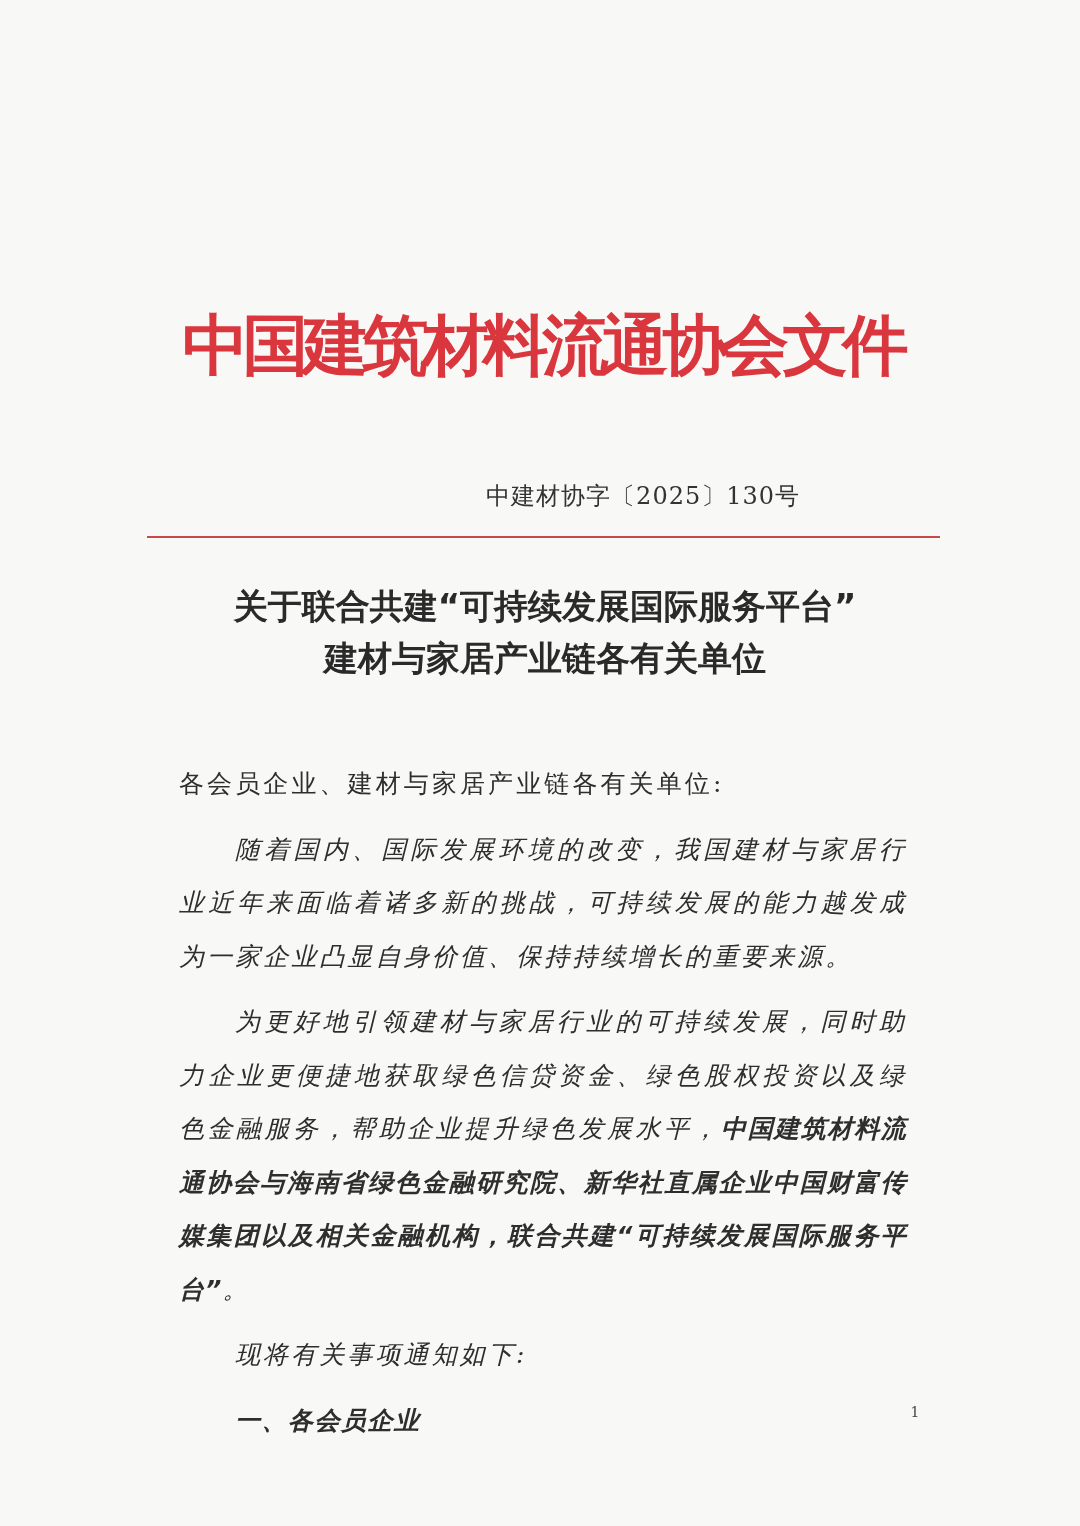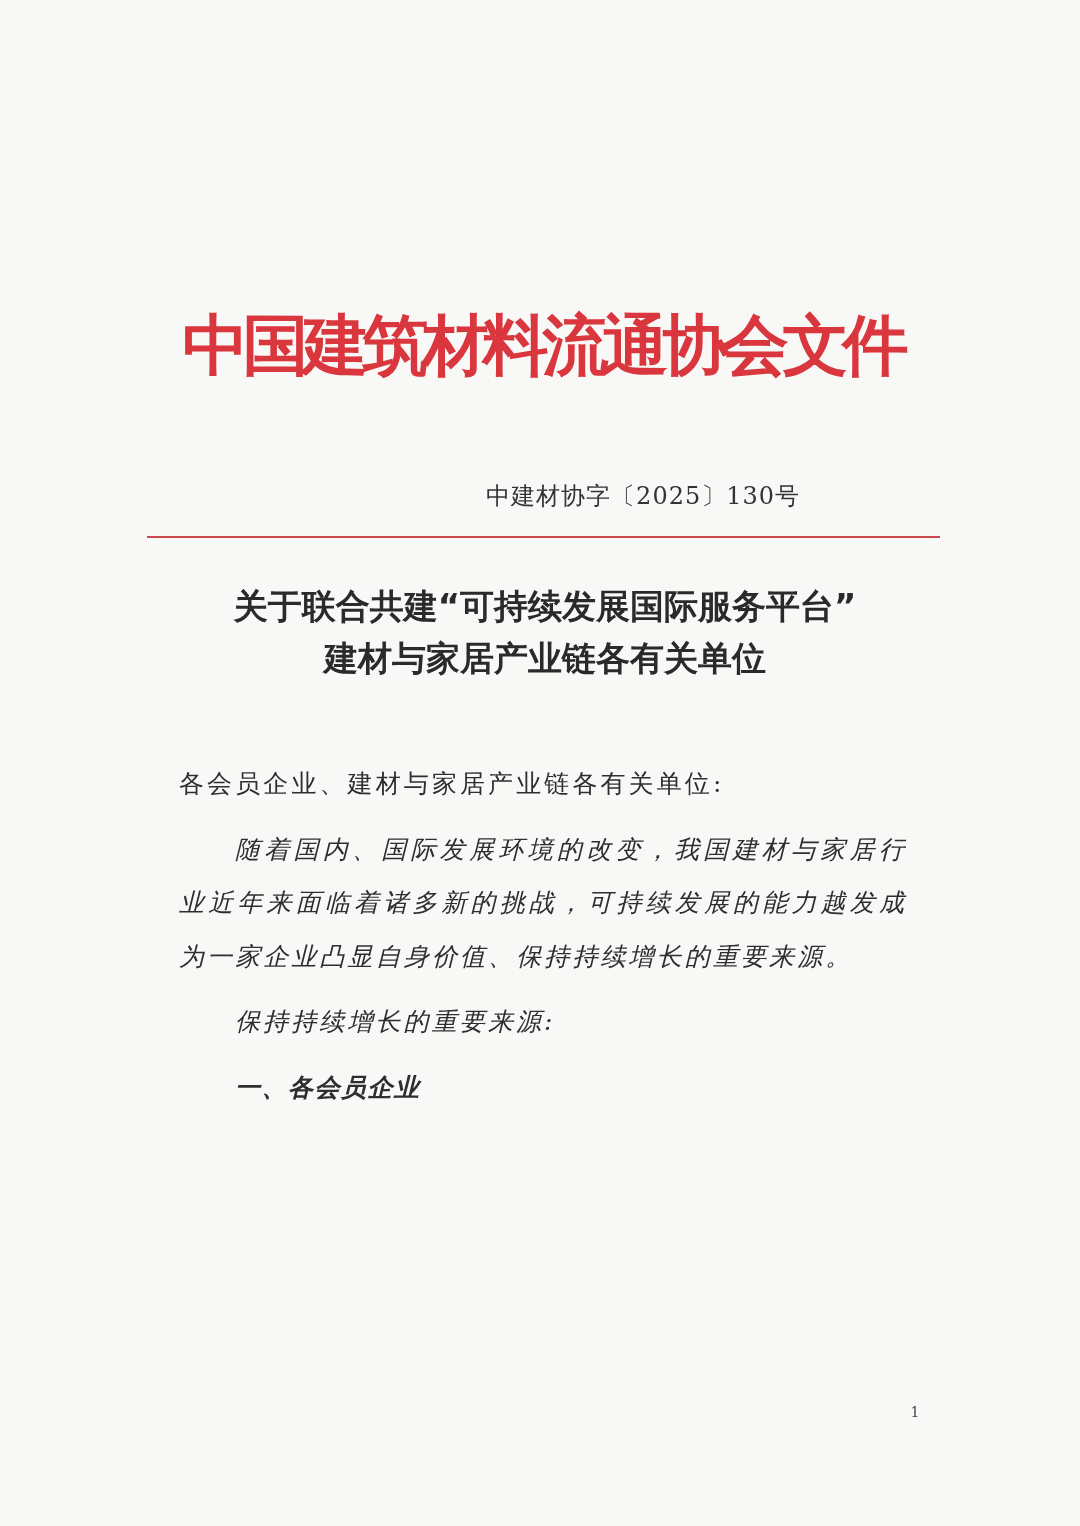--- a/index.html
+++ b/index.html
@@ -117,19 +117,20 @@
   <div class="red-rule"></div>
 
   <div class="title">
     <div>关于联合共建“可持续发展国际服务平台”</div>
     <div>建材与家居产业链各有关单位</div>
   </div>
 
   <div class="body-text">
     <p>各会员企业、建材与家居产业链各有关单位:</p>
     <p class="indent">随着国内、国际发展环境的改变，我国建材与家居行业近年来面临着诸多新的挑战，可持续发展的能力越发成为一家企业凸显自身价值、保持持续增长的重要来源。</p>
-    <p class="indent">保持持续增长的重要来源:</p>
+    <p class="indent"><span>为更好地引领建材与家居行业的可持续发展，同时助力企业更便捷地获取绿色信贷资金、绿色股权投资以及绿色金融服务，帮助企业提升绿色发展水平，</span><span class="strong">中国建筑材料流通协会与海南省绿色金融研究院、新华社直属企业中国财富传媒集团以及相关金融机构，联合共建“可持续发展国际服务平台”</span><span>。</span></p>
+    <p class="indent">现将有关事项通知如下:</p>
     <p class="indent section-heading">一、各会员企业</p>
   </div>
 
   <div class="page-number">1</div>
 
 </div>
 
 </body></html>

